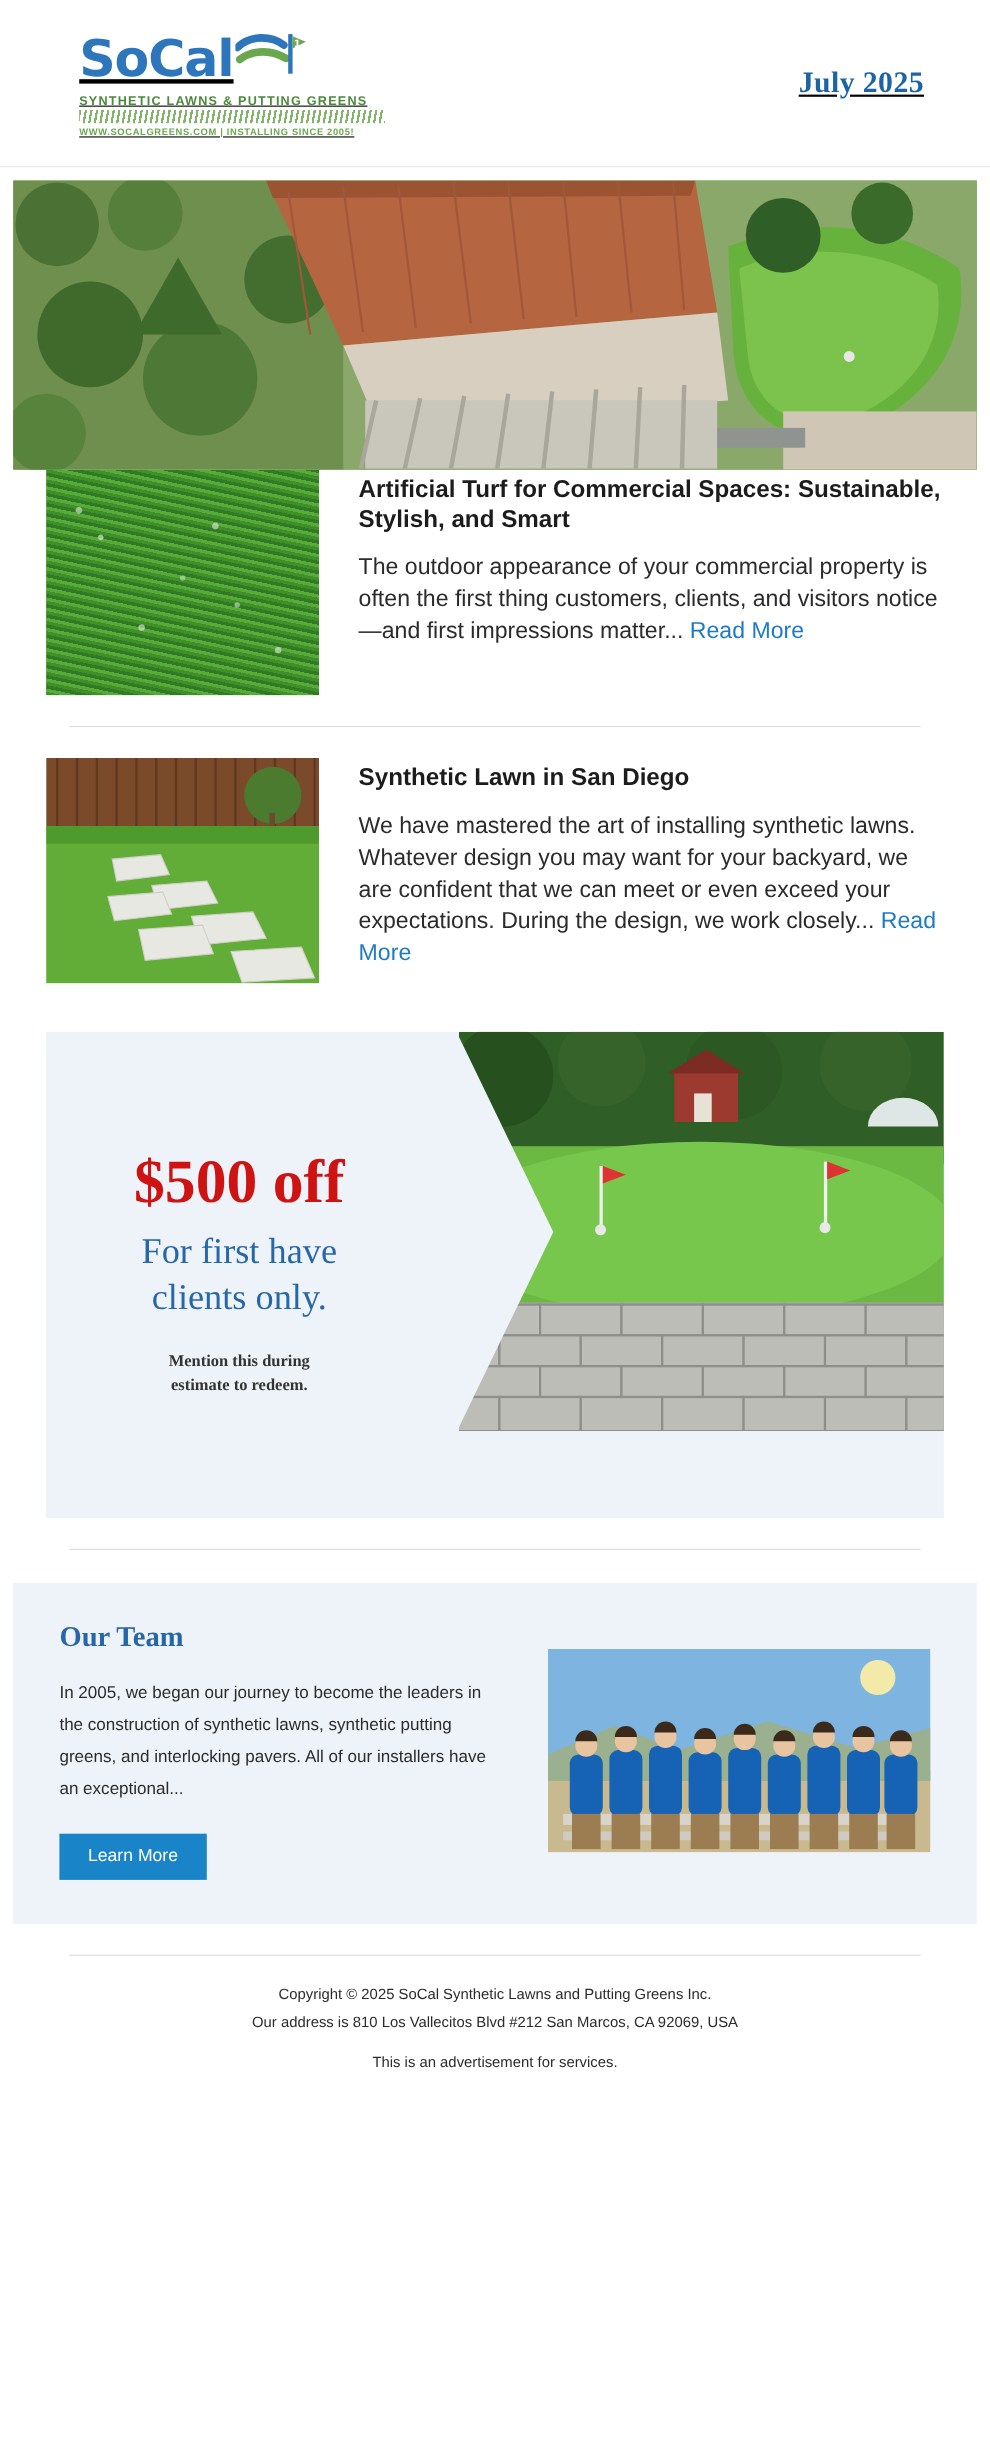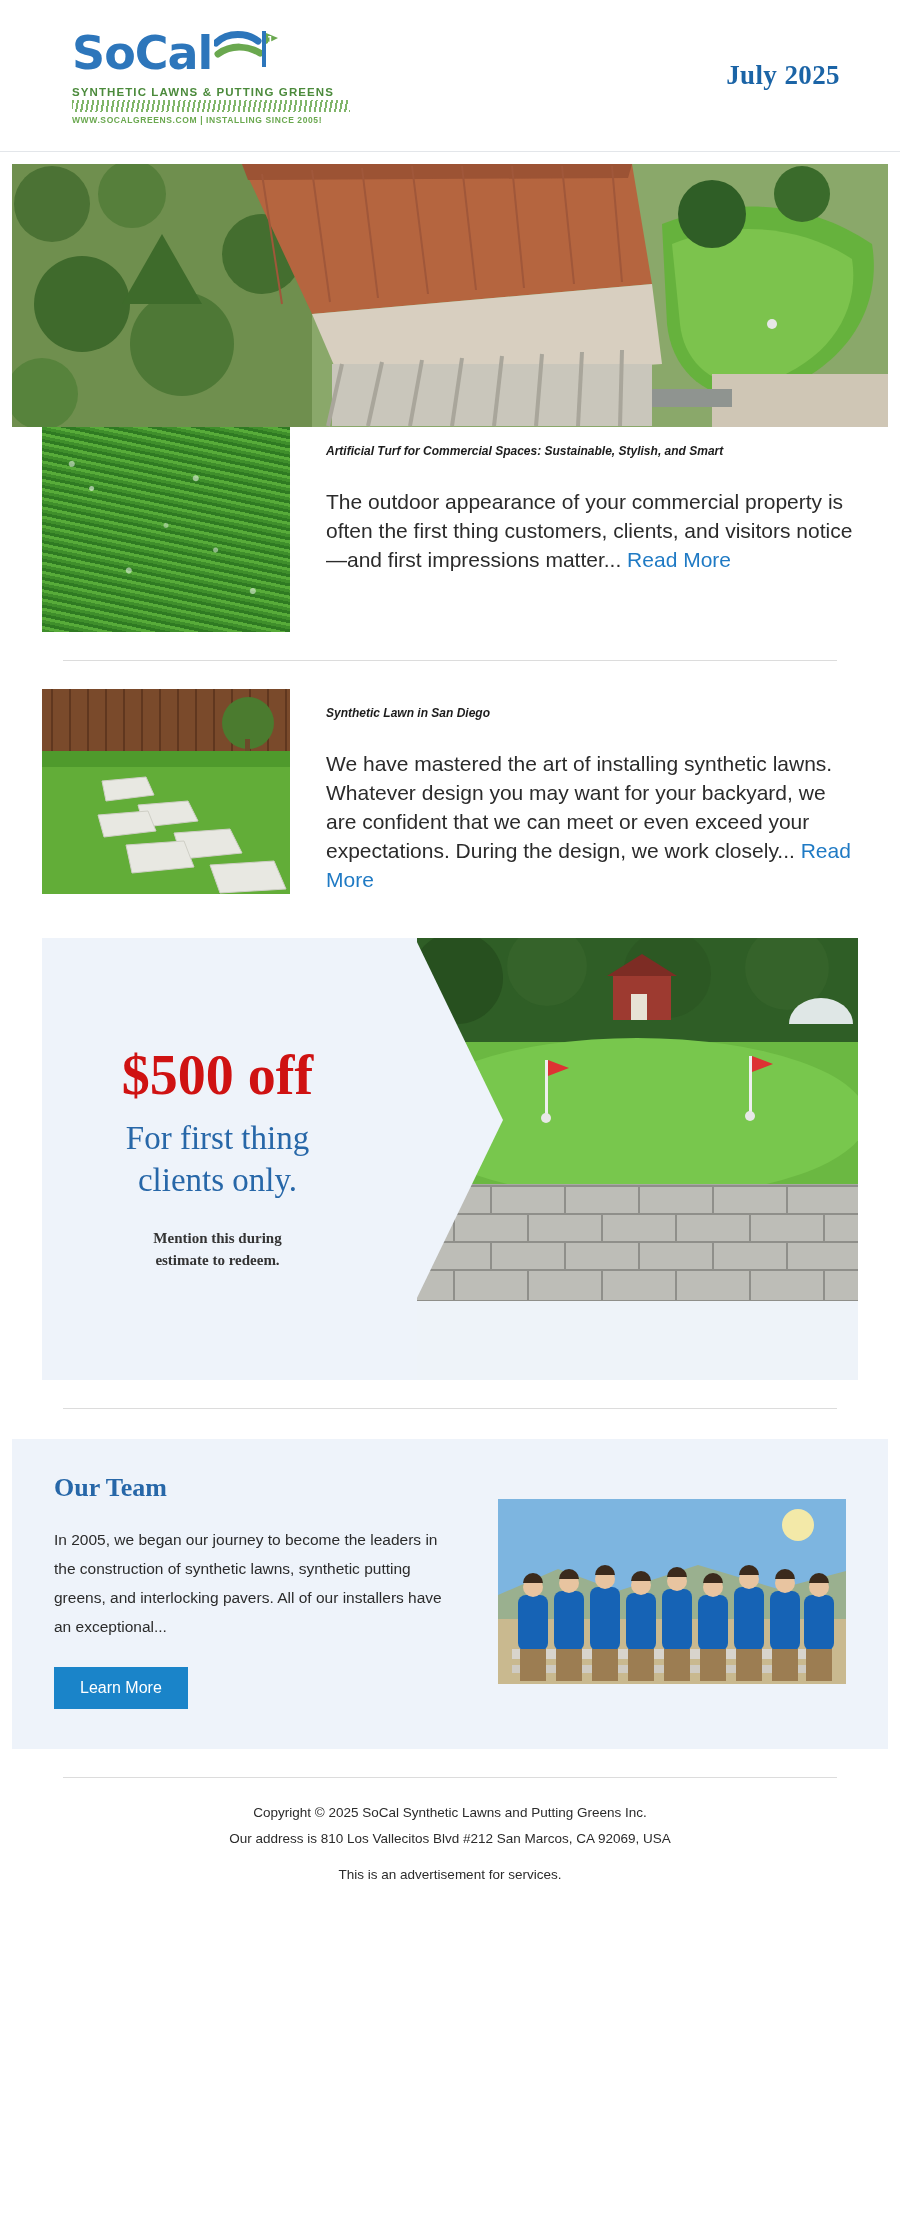--- a/index.html
+++ b/index.html
@@ -18,20 +18,21 @@
 
   
   .header {
     height: 152px;
     display: flex;
     align-items: center;
     justify-content: space-between;
     padding: 0 60px 0 72px;
     background: #ffffff;
     border-bottom: 1px solid #e3e6ea;
+    text-decoration: underline;
   }
   .logo-block { position: relative; width: 330px; }
   .logo-main {
     font-family: "DejaVu Sans", sans-serif;
     font-size: 46px;
     font-weight: bold;
     letter-spacing: -1px;
     line-height: 1;
     color: #2d76bb;
     display: flex;
@@ -100,26 +101,25 @@
   }
   .article .thumb {
     width: 248px;
     height: 205px;
     flex: 0 0 248px;
     overflow: hidden;
     position: relative;
   }
   .article .body { flex: 1; padding-top: 4px; }
   .article h3 {
-    font-size: 12px;
-    line-height: 40px;
+    font-size: 22px;
+    line-height: 27px;
     color: #1c1c1c;
     font-weight: bold;
     margin-bottom: 16px;
-    font-style: italic;
   }
   .article p {
     font-size: 21px;
     line-height: 29px;
     color: #2b2b2b;
   }
   .readmore {
     color: #1f7ac4;
     text-decoration: none;
     cursor: pointer;
@@ -404,21 +404,21 @@
     <div class="body">
       <h3>Synthetic Lawn in San Diego</h3>
       <p><span>We have mastered the art of installing synthetic lawns. Whatever design you may want for your backyard, we are confident that we can meet or even exceed your expectations. During the design, we work closely...</span>
         <span class="readmore">Read More</span></p>
     </div>
   </div>
 
   <div class="promo">
     <div class="promo-left">
       <div class="promo-amount">$500 off</div>
-      <div class="promo-line">For first thing</div>
+      <div class="promo-line">For first have</div>
       <div class="promo-line">clients only.</div>
       <div class="promo-note">Mention this during</div>
       <div class="promo-note" style="margin-top:0">estimate to redeem.</div>
     </div>
     <div class="promo-arrow-blue"></div>
     <div class="promo-right">
       <svg class="ph" viewBox="0 0 441 363" preserveAspectRatio="none">
         <rect width="441" height="363" fill="#5ba23a"></rect>
 
         <rect x="0" y="0" width="441" height="120" fill="#2f5e26"></rect>

